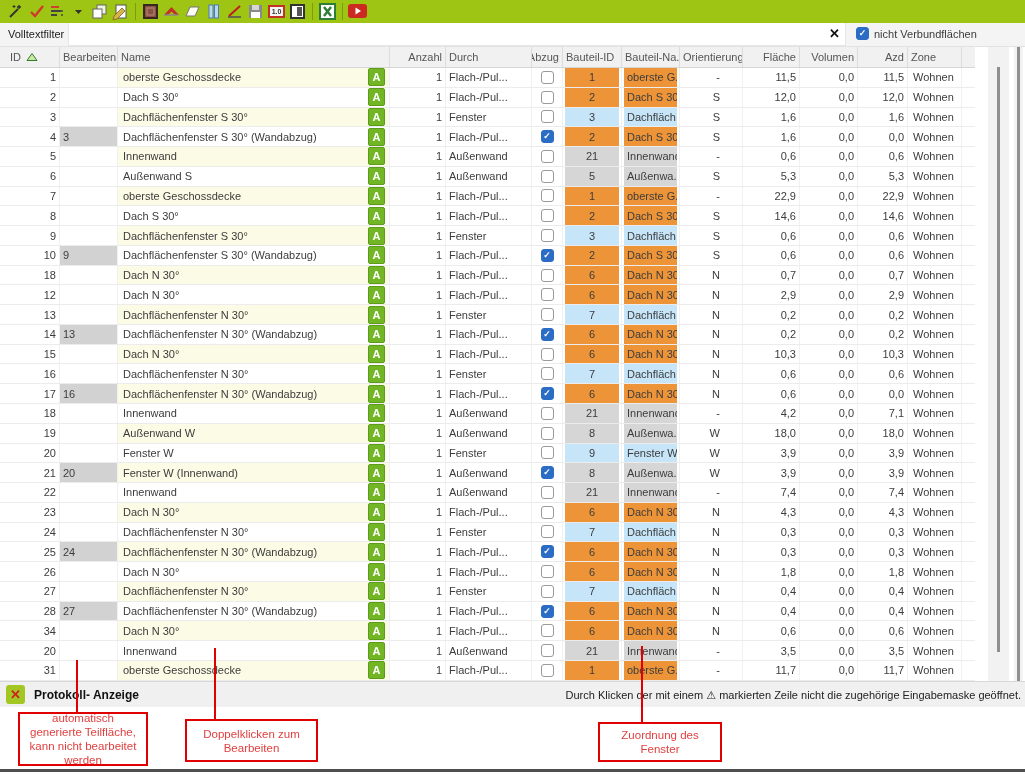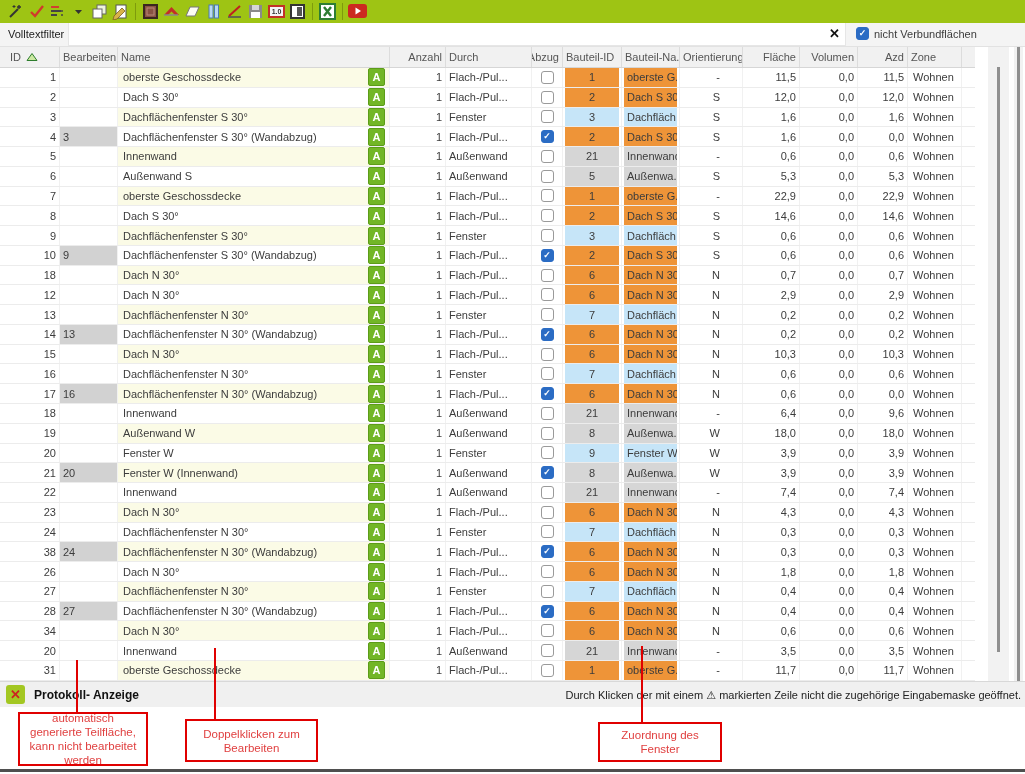--- a/index.html
+++ b/index.html
@@ -658,23 +658,23 @@
       <div class="cell nb" style="width: 31px; flex: 0 0 31px; justify-content: center;">
         <span class="cbx off"></span>
       </div>
       <div class="cell nb" style="width: 59px; flex: 0 0 59px;">
         <span class="blk ctr" style="background: rgb(214, 214, 214);">21</span>
       </div>
       <div class="cell nb" style="width: 58px; flex: 0 0 58px;">
         <span class="blk lft" style="background: rgb(214, 214, 214);">Innenwand</span>
       </div>
       <div class="cell r ori" style="width: 63px; flex: 0 0 63px;">-</div>
-      <div class="cell r" style="width: 57px; flex: 0 0 57px;">6,4</div>
-      <div class="cell r" style="width: 58px; flex: 0 0 58px;">0,0</div>
-      <div class="cell r" style="width: 50px; flex: 0 0 50px;">9,6</div>
+      <div class="cell r" style="width: 57px; flex: 0 0 57px;">4,2</div>
+      <div class="cell r" style="width: 58px; flex: 0 0 58px;">0,0</div>
+      <div class="cell r" style="width: 50px; flex: 0 0 50px;">7,1</div>
       <div class="cell " style="width: 54px; flex: 0 0 54px; padding-left: 5px;">Wohnen</div>
     </div>
     <div class="trow">
       <div class="cell r" style="width: 60px; flex: 0 0 60px;">19</div>
       <div class="cell nb" style="width: 58px; flex: 0 0 58px;"></div>
       <div class="cell c-name odd" style="width: 272px; flex: 0 0 272px; padding-left: 5px;">
         <span>Außenwand W</span>
         <span class="abadge">A</span>
       </div>
       <div class="cell r" style="width: 56px; flex: 0 0 56px;">1</div>
@@ -810,21 +810,21 @@
       <div class="cell nb" style="width: 58px; flex: 0 0 58px;">
         <span class="blk lft" style="background: rgb(198, 229, 248);">Dachfläch...</span>
       </div>
       <div class="cell r ori" style="width: 63px; flex: 0 0 63px;">N</div>
       <div class="cell r" style="width: 57px; flex: 0 0 57px;">0,3</div>
       <div class="cell r" style="width: 58px; flex: 0 0 58px;">0,0</div>
       <div class="cell r" style="width: 50px; flex: 0 0 50px;">0,3</div>
       <div class="cell " style="width: 54px; flex: 0 0 54px; padding-left: 5px;">Wohnen</div>
     </div>
     <div class="trow">
-      <div class="cell r" style="width: 60px; flex: 0 0 60px;">38</div>
+      <div class="cell r" style="width: 60px; flex: 0 0 60px;">25</div>
       <div class="cell nb" style="width: 58px; flex: 0 0 58px;">
         <span class="zubox">24</span>
       </div>
       <div class="cell c-name odd" style="width: 272px; flex: 0 0 272px; padding-left: 5px;">
         <span>Dachflächenfenster N 30° (Wandabzug)</span>
         <span class="abadge">A</span>
       </div>
       <div class="cell r" style="width: 56px; flex: 0 0 56px;">1</div>
       <div class="cell " style="width: 86px; flex: 0 0 86px;">Flach-/Pul...</div>
       <div class="cell nb" style="width: 31px; flex: 0 0 31px; justify-content: center;">

